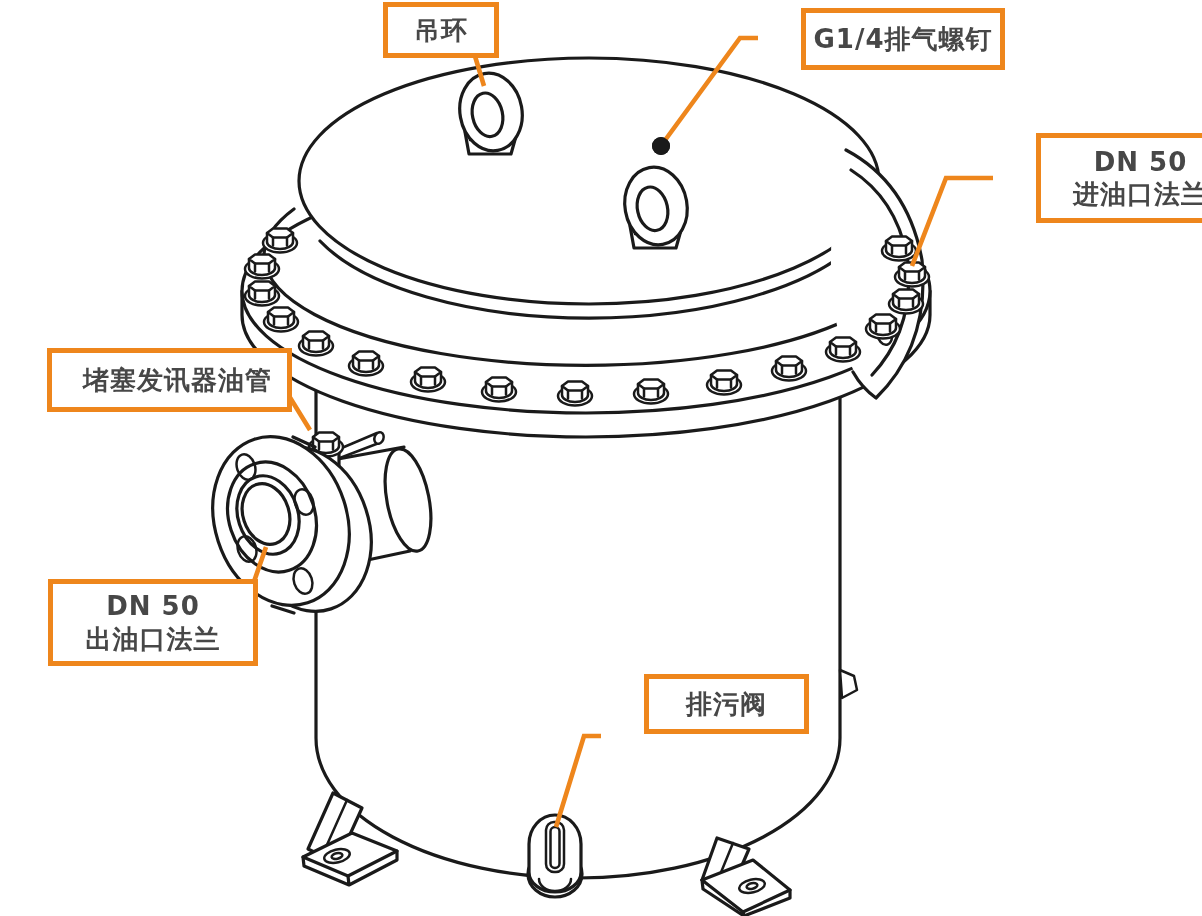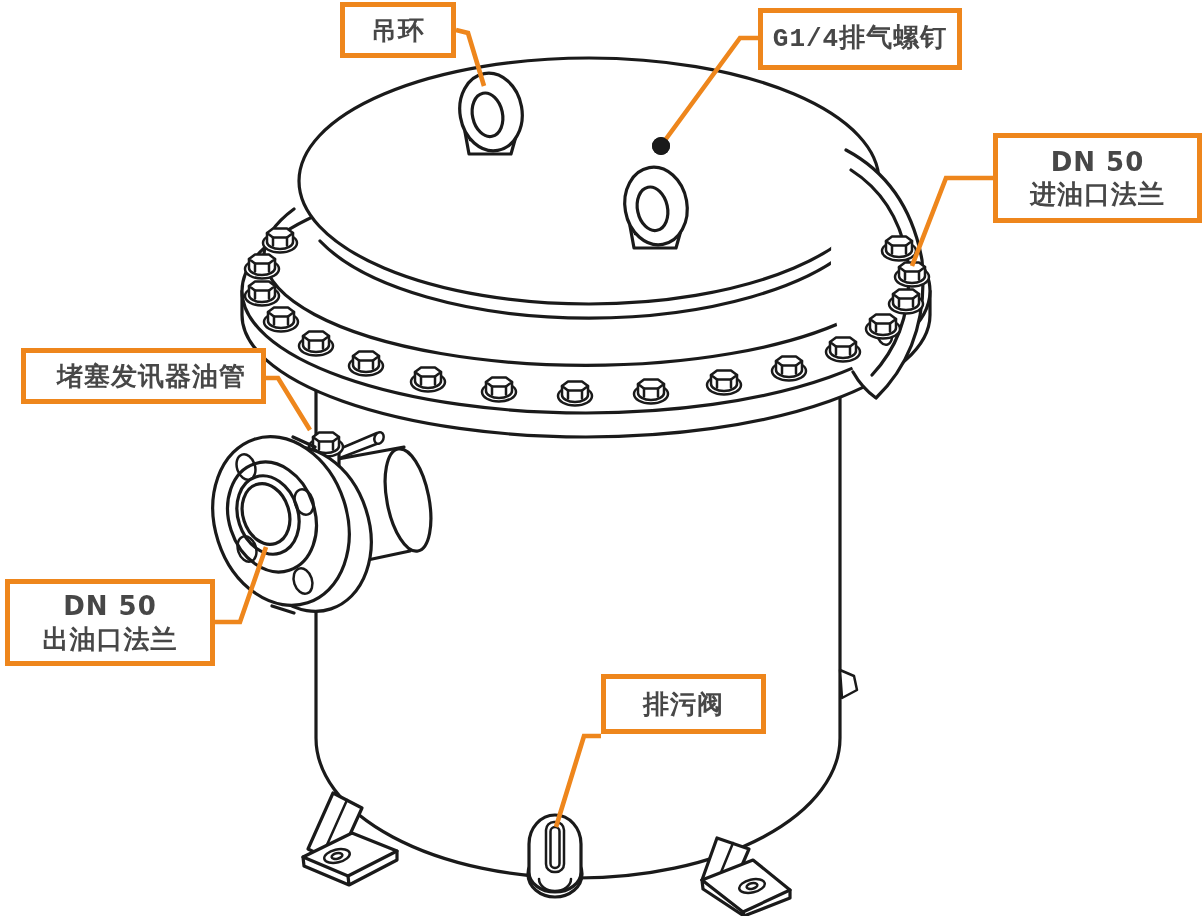--- a/index.html
+++ b/index.html
@@ -14,21 +14,21 @@
   .fillonly { fill:#fff; stroke:none; }
   .thin { stroke-width:2.5; }
   .leader { fill:none; stroke:var(--accent,#EE861C); stroke-width:4.6; stroke-linecap:butt; stroke-linejoin:miter; }
   .dot { fill:var(--line,#1A1A1A); stroke:none; }
   .callout {
     position:absolute; box-sizing:border-box;
     border:5px solid var(--accent,#EE861C); background:#fff;
     display:flex; flex-direction:column; align-items:center; justify-content:center;
     color:var(--label-text,#474747);
     font-size:26px; font-weight:600; line-height:1.24; text-align:left;
-    letter-spacing:1px; white-space:nowrap;
+    letter-spacing:1px; white-space:nowrap;margin-left:43px;
   }
 </style>
 </head>
 <body>
 
 <div class="stage">
 
   <svg class="art" width="1202" height="916" viewBox="0 0 1202 916">
     <defs>
       <g id="nut">
@@ -159,30 +159,30 @@
     <polyline class="leader" points="993,178 946,178 912,266"></polyline>
     <polyline class="leader" points="248,378 278,378 310,430"></polyline>
     <polyline class="leader" points="214,622 240,622 266,547"></polyline>
     <polyline class="leader" points="601,736 584,736 556,827"></polyline>
   </svg>
 
   <div class="callout" style="left:340px; top:2px;  width:116px; height:56px;">
     <span>吊环</span>
   </div>
 
-  <div class="callout" style="left:758px; top:8px; width:204px; height:62px;font-family:Liberation Mono, monospace;">
+  <div class="callout" style="left:758px; top:8px; width:204px; height:62px;">
     <span>G1/4排气螺钉</span>
   </div>
 
   <div class="callout" style="left:993px; top:133px; width:209px; height:90px;">
     <span>DN 50</span>
     <span>进油口法兰</span>
   </div>
 
-  <div class="callout" style="left:21px; top:348px; width:245px; height:56px;padding-left:16px;">
+  <div class="callout" style="left:4px; top:348px; width:245px; height:64px;padding-left:16px;">
     <span>堵塞发讯器油管</span>
   </div>
 
   <div class="callout" style="left:5px; top:579px; width:210px; height:87px;">
     <span>DN 50</span>
     <span>出油口法兰</span>
   </div>
 
   <div class="callout" style="left:601px; top:674px; width:165px; height:60px;">
     <span>排污阀</span>

